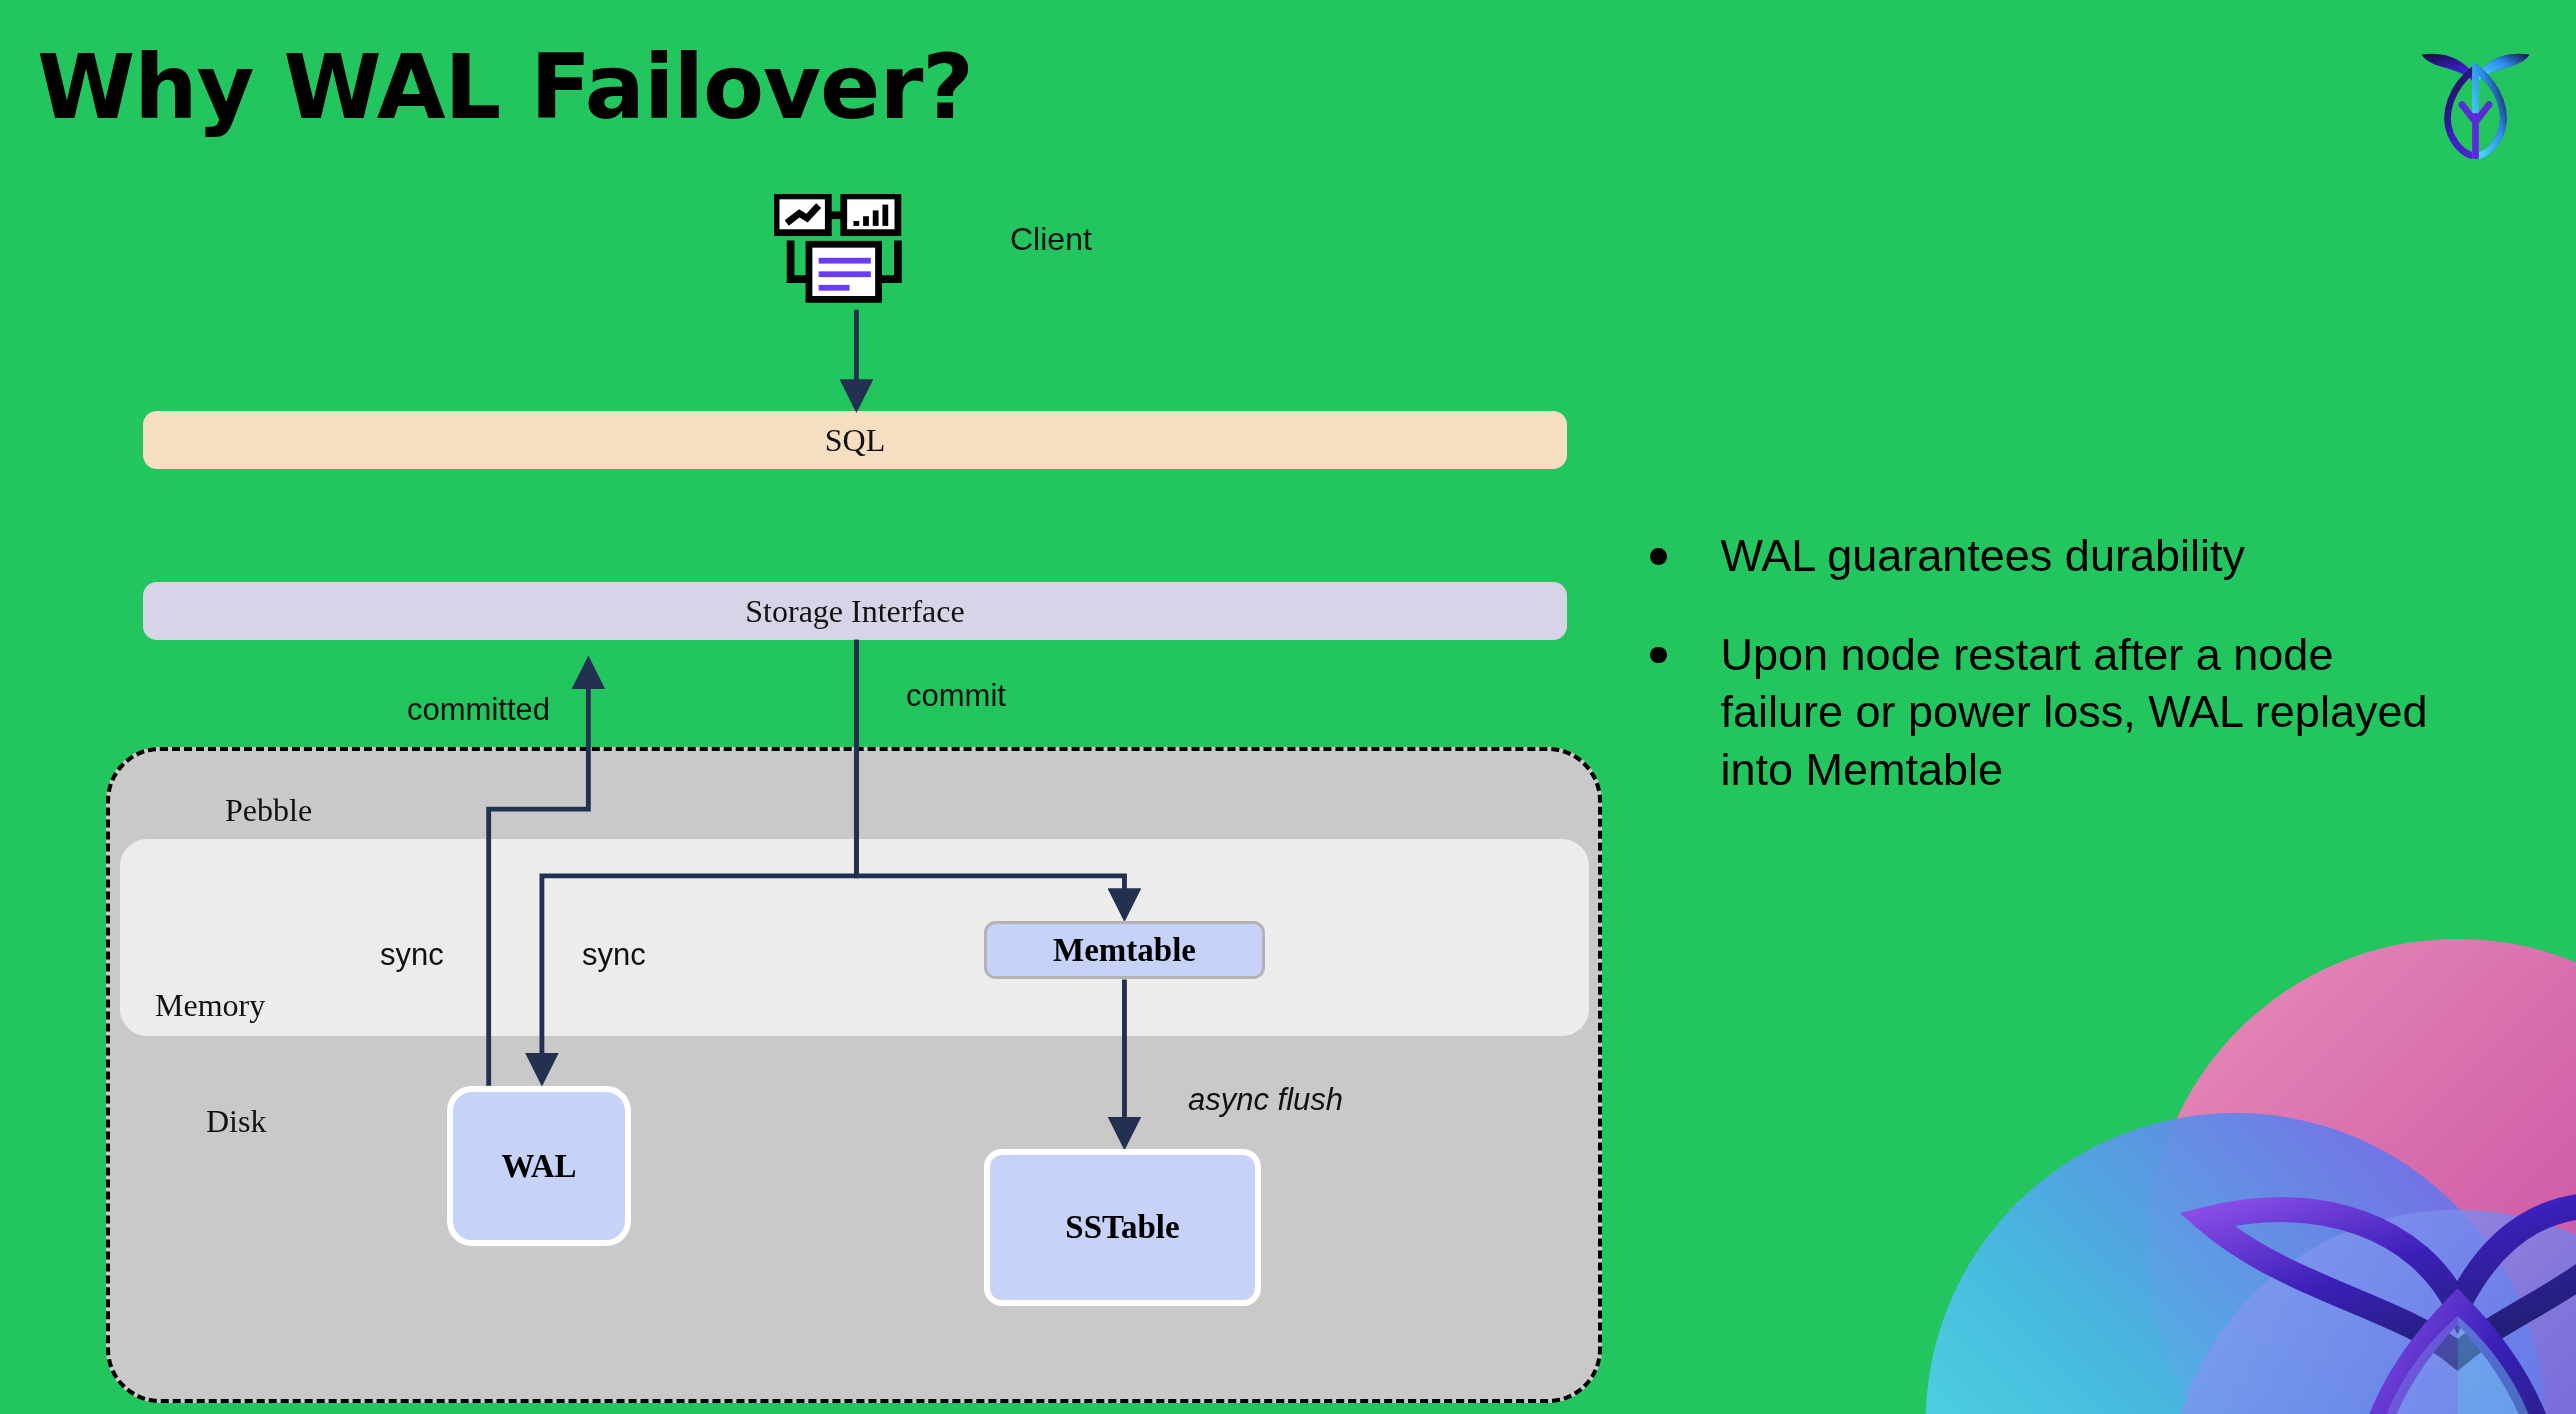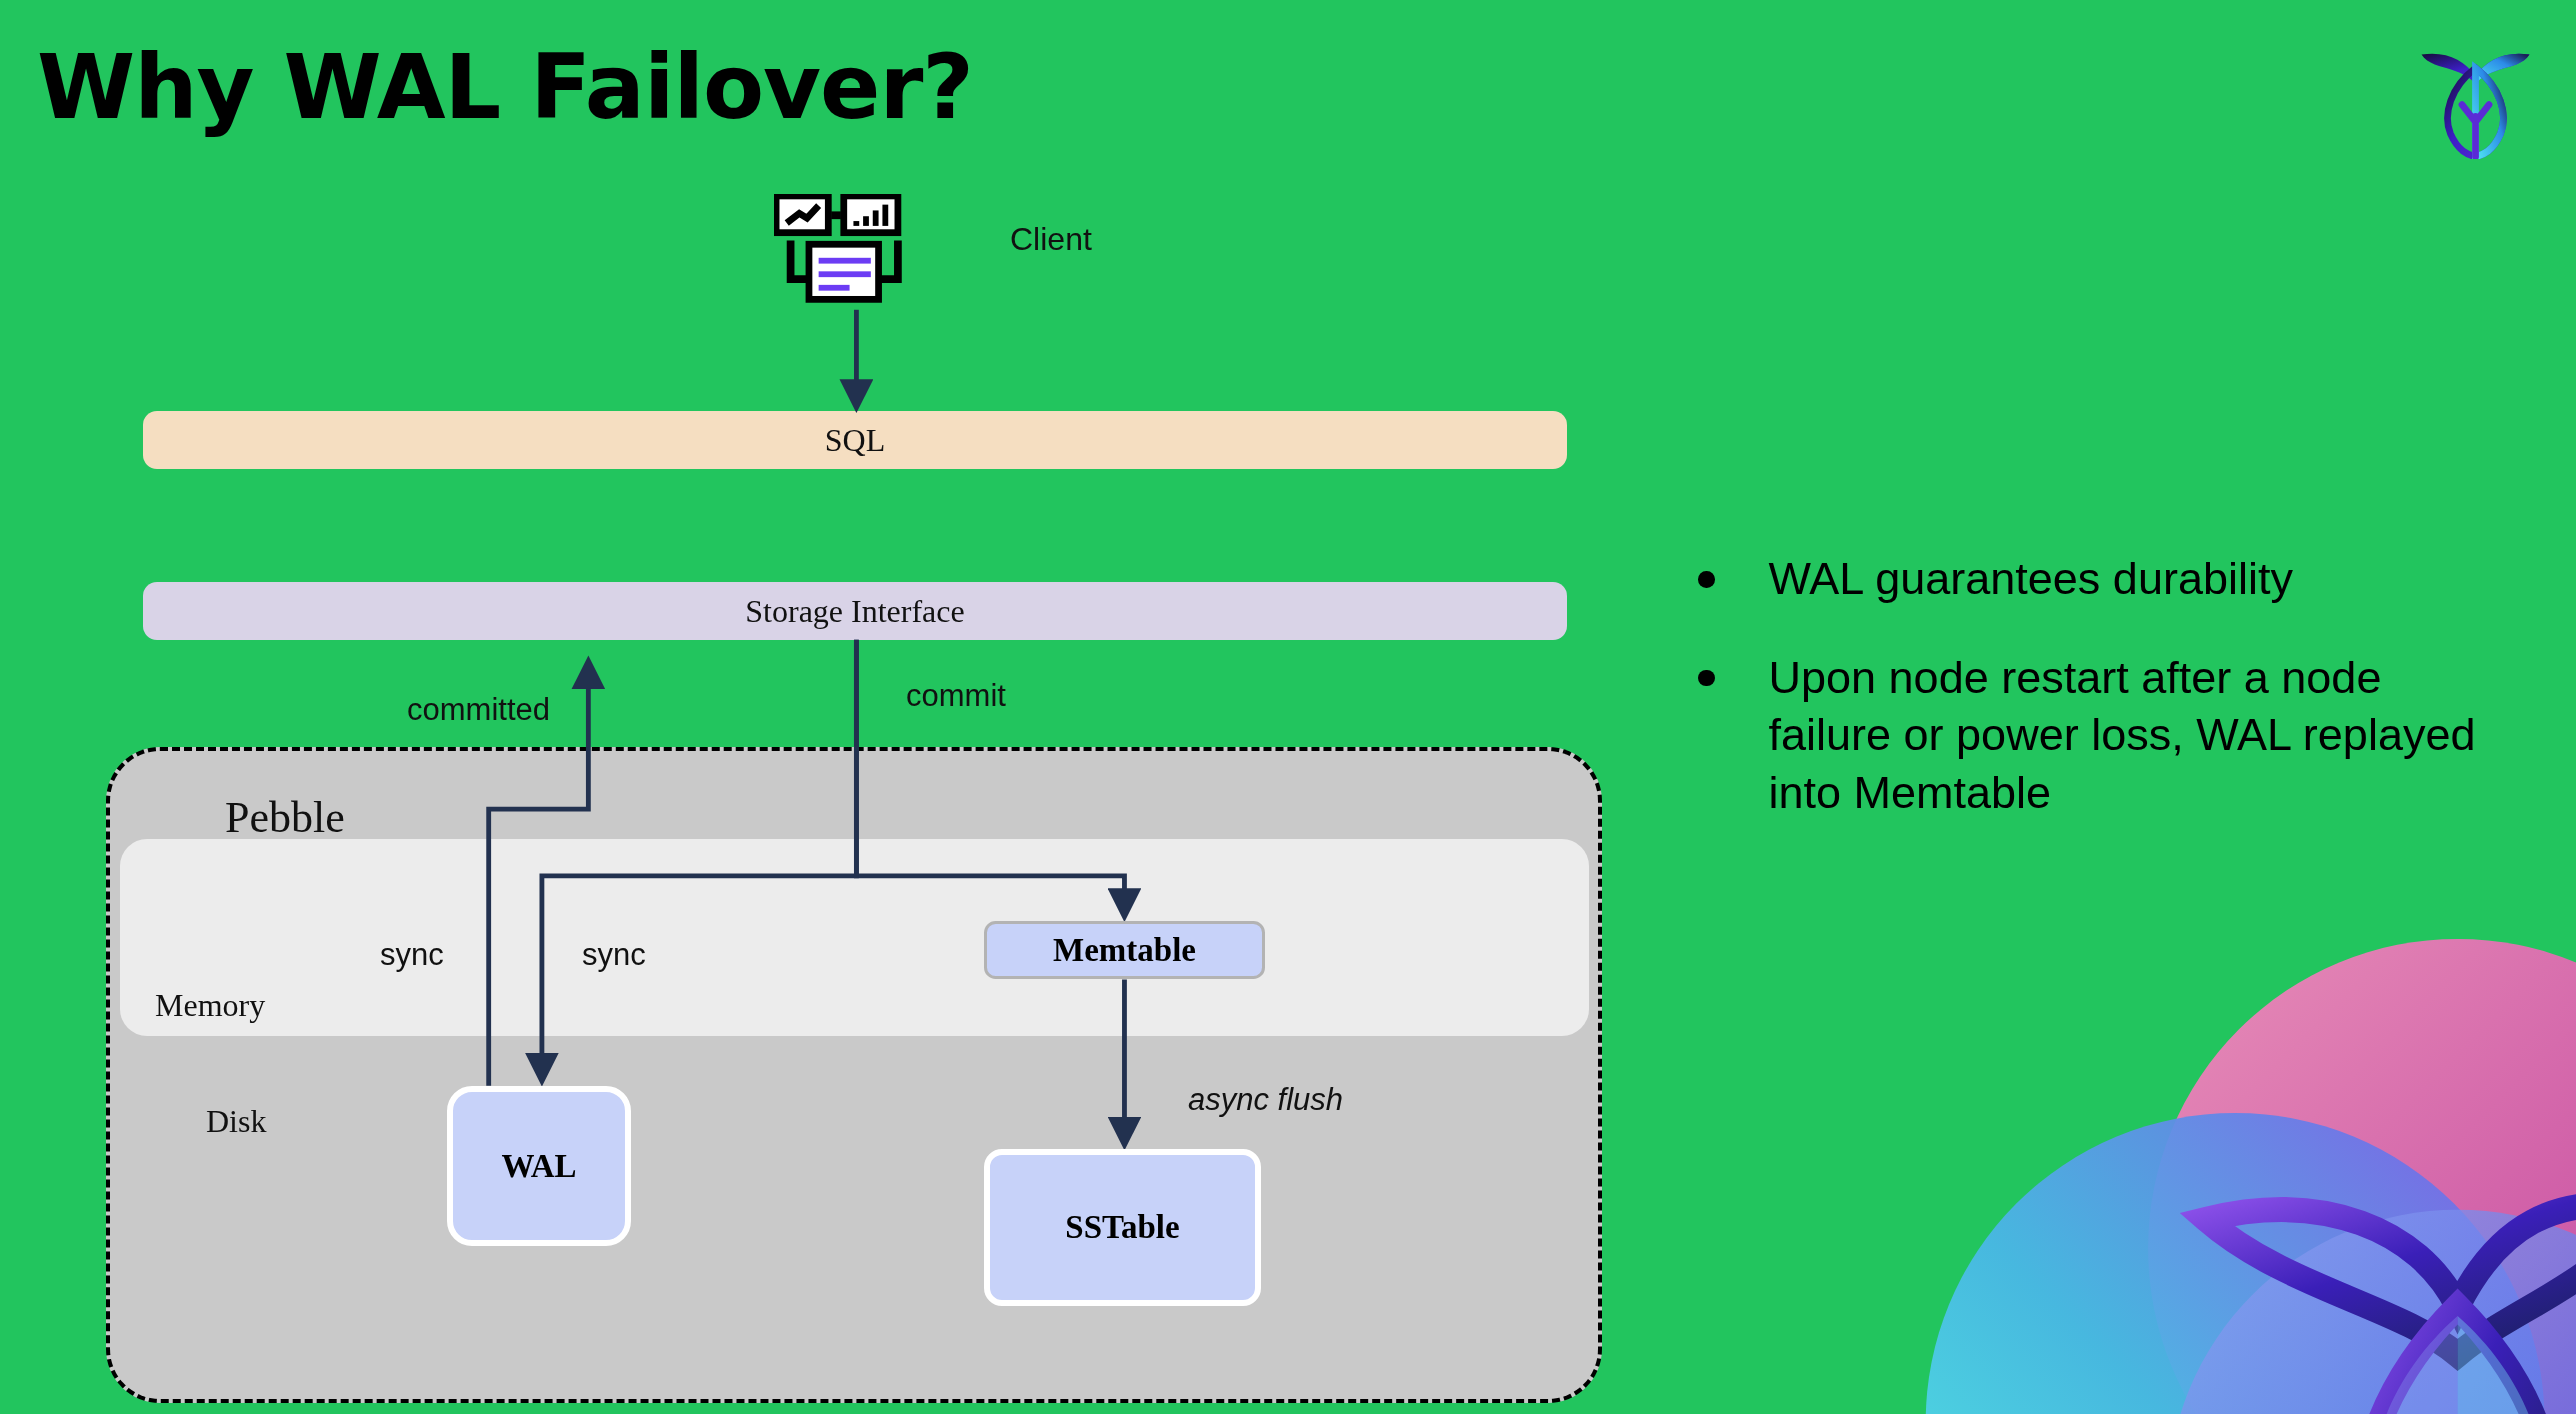--- a/index.html
+++ b/index.html
@@ -42,21 +42,21 @@
   #bar-storage{left:143px;top:582px;width:1424px;background:#D9D3E7;}
 
   
   #pebble-box{
     position:absolute;left:106px;top:747px;width:1496px;height:656px;
     background:#C9C9C9;border:4.8px dashed #000;border-radius:54px;
     box-sizing:border-box;
   }
   #pebble-label{
     position:absolute;left:225px;top:792px;
-    font-family:"Liberation Serif","DejaVu Serif",serif;font-size:44px;color:#111;
+    font-family:"Liberation Serif","DejaVu Serif",serif;font-size:32px;color:#111;
   }
   #memory-box{
     position:absolute;left:120px;top:839px;width:1469px;height:197px;
     background:#ECECEC;border-radius:27px;
   }
   #memory-label{
     position:absolute;left:155px;top:987px;
     font-family:"Liberation Serif","DejaVu Serif",serif;font-size:32px;color:#111;
   }
   #disk-label{
@@ -87,21 +87,21 @@
   #lbl-commit{left:906px;top:678px;}
   #lbl-sync-1{left:380px;top:937px;}
   #lbl-sync-2{left:582px;top:937px;}
   #lbl-asyncflush{left:1188px;top:1082px;font-style:italic;}
 
   
   #edges{position:absolute;left:0;top:0;width:2576px;height:1415px;
          pointer-events:none;}
 
   
-  #bullets{position:absolute;left:1698px;top:527px;width:803px;margin-top:23px;}
+  #bullets{position:absolute;left:1650px;top:527px;width:803px;}
   .bullet-row{display:flex;align-items:flex-start;margin-bottom:41px;}
   .bullet-dot{
     flex:0 0 auto;width:16.5px;height:16.5px;border-radius:50%;
     background:#000;margin-top:21px;margin-right:54px;
   }
   .bullet-text{
     font-family:"Liberation Sans",sans-serif;
     font-size:45px;line-height:1.28;color:#000;
   }
 </style>

